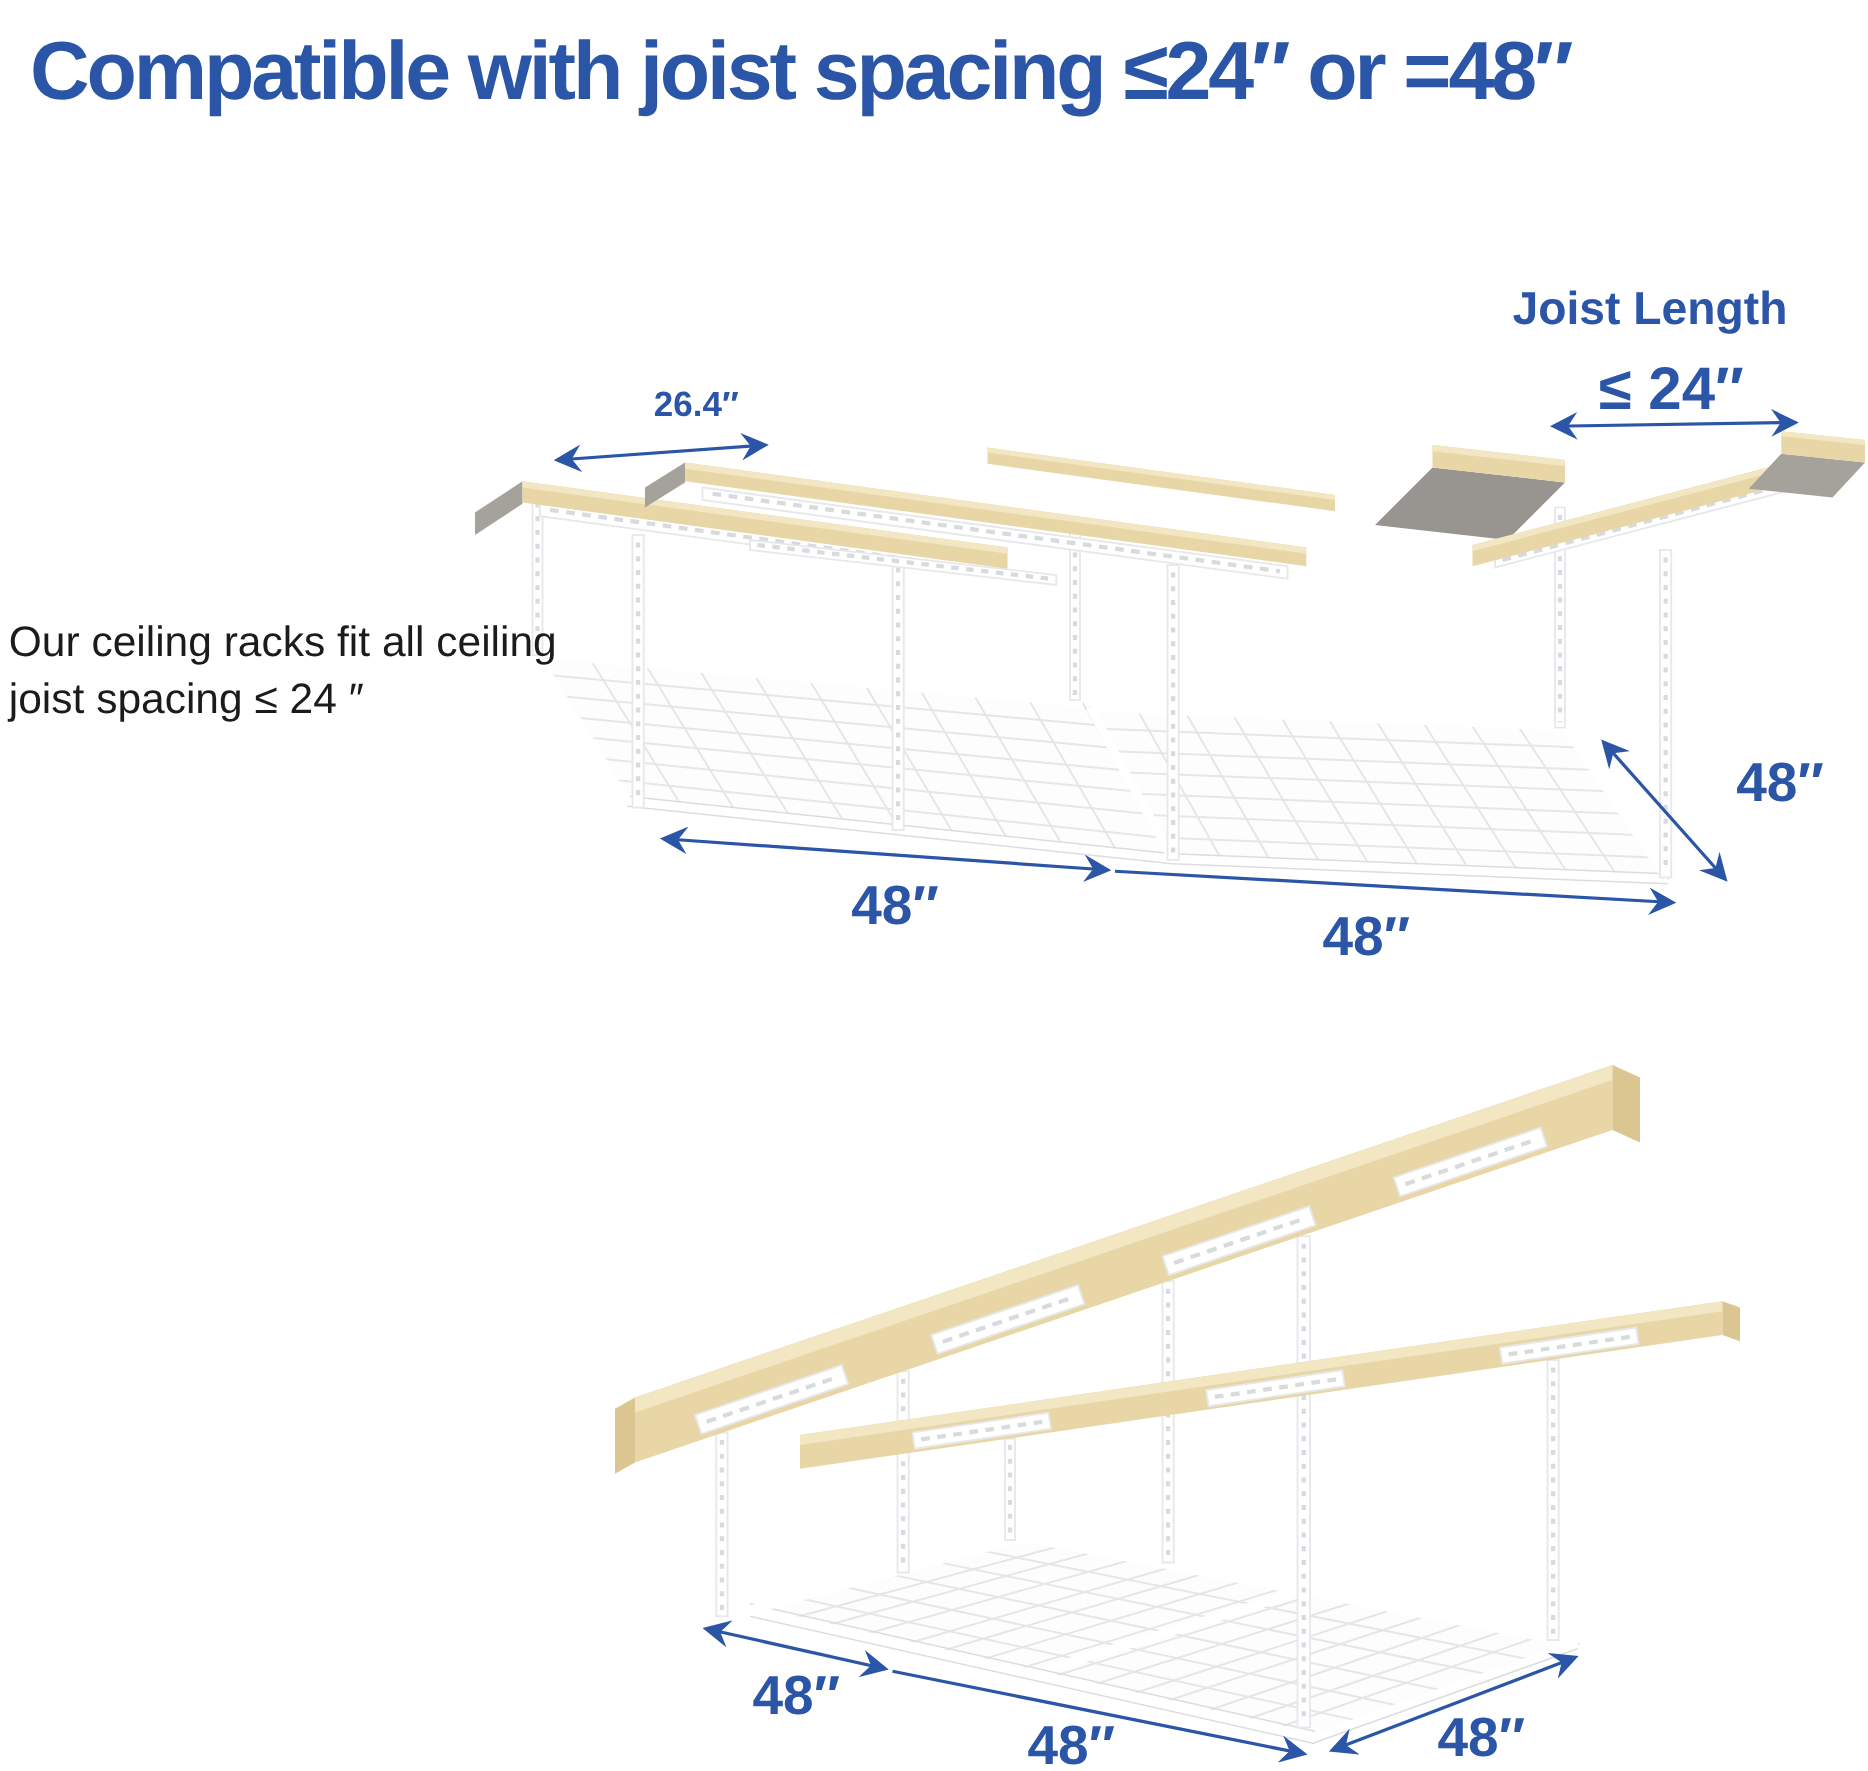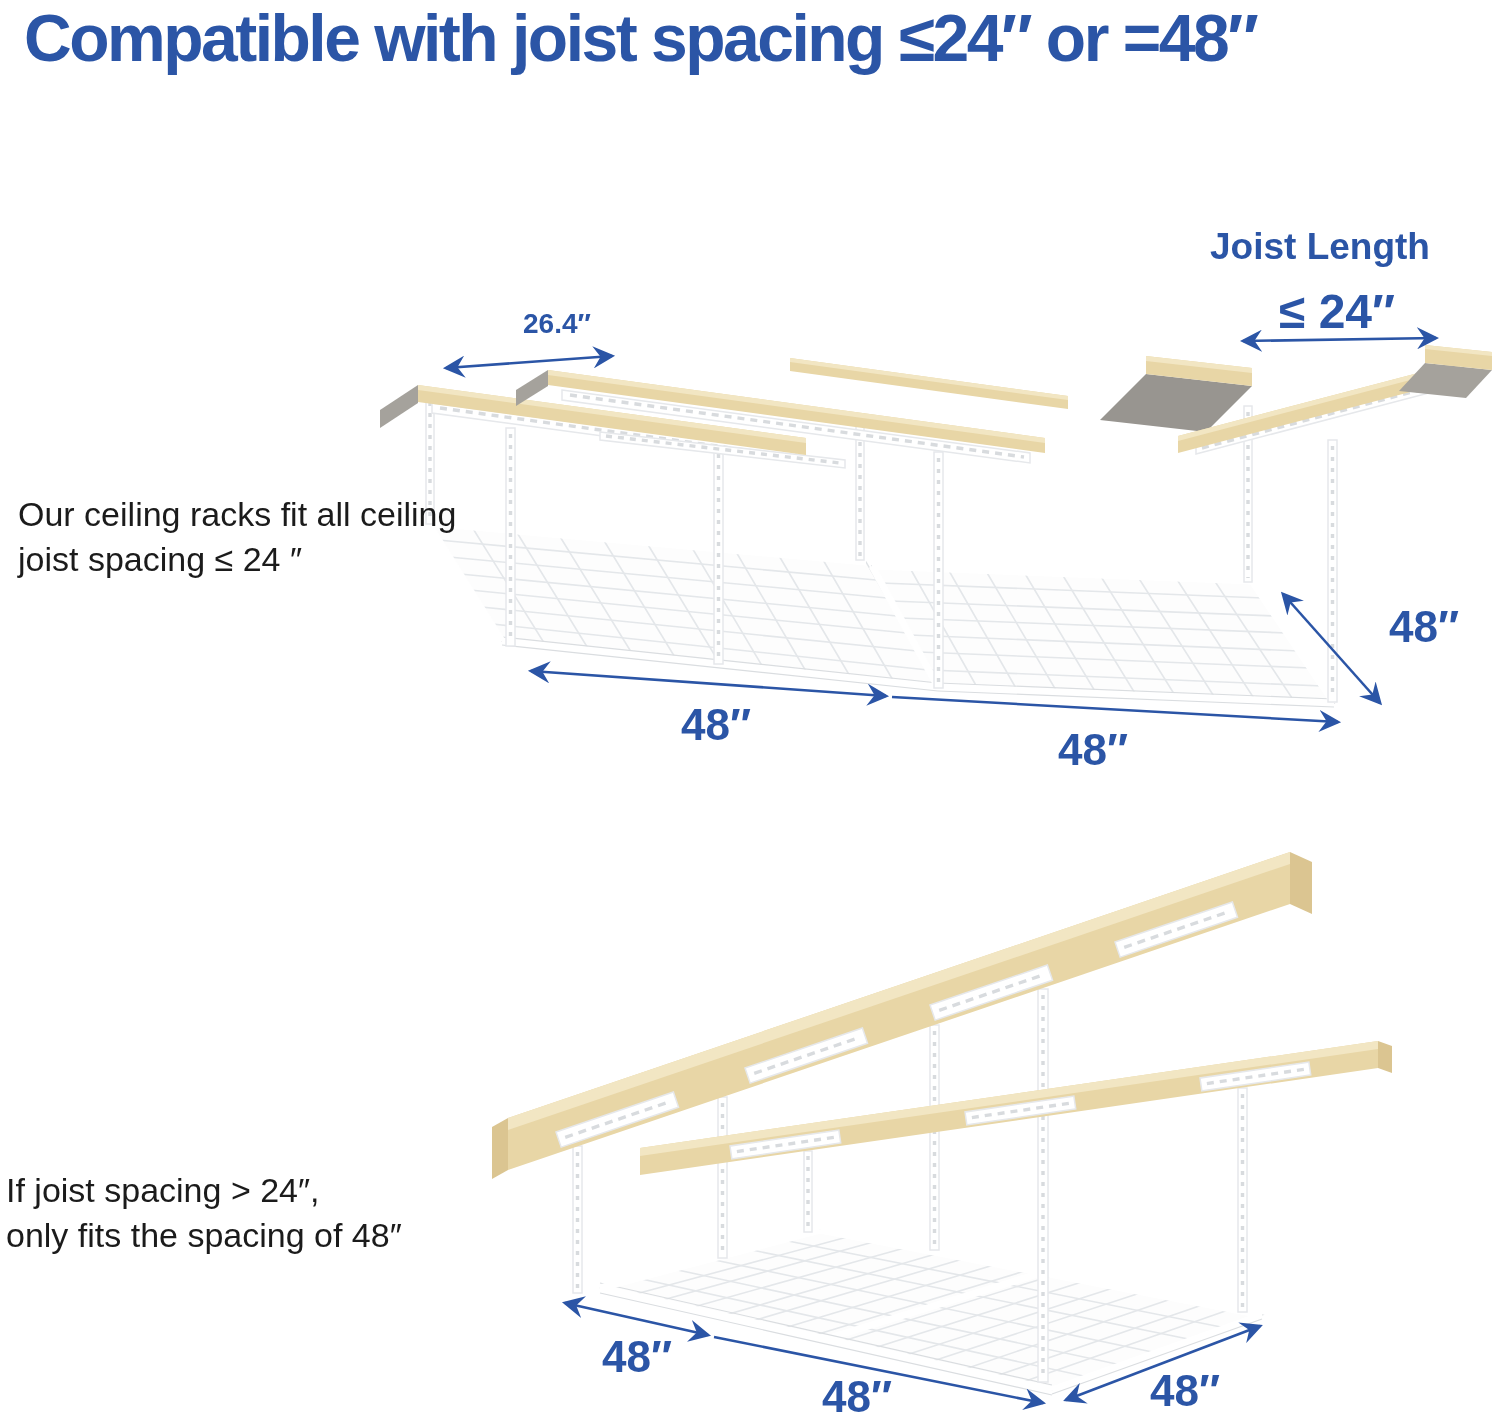--- a/index.html
+++ b/index.html
@@ -1,21 +1,21 @@
 <!DOCTYPE html>
 <html><head>
 <meta charset="utf-8">
 <style>
   html,body{margin:0;padding:0;background:#ffffff;}
   #canvas{
     position:relative;width:1494px;height:1417px;background:#ffffff;overflow:hidden;
     font-family:"Liberation Sans",sans-serif;
   }
   .title{
-    position:absolute;left:24px;top:0;width:1460px;
+    position:absolute;left:24px;top:18px;width:1460px;
     font-size:66px;font-weight:700;letter-spacing:-2.5px;color:#2b55a6;
     white-space:nowrap;
   }
   .lbl{
     position:absolute;color:#2b55a6;font-weight:700;white-space:nowrap;
     transform:translateX(-50%);
   }
   .lbl-head{font-size:37px;}
   .lbl-dim-big{font-size:28px;}
   .lbl-dim{font-size:44px;}
@@ -255,31 +255,27 @@
       </g>
     </g>
   </svg>
 
   <div class="title">Compatible with joist spacing ≤24″ or =48″</div>
 
   <div class="lbl lbl-dim-big" style="left:557px;top:308px;">26.4″</div>
   <div class="lbl lbl-head" style="left:1320px;top:226px;">Joist Length</div>
   <div class="lbl" style="left:1337px;top:284px;font-size:48px;">≤ 24″</div>
 
-  <div class="note" style="left:18px;top:492px;">
+  <div class="note" style="left:7px;top:492px;">
     <div>Our ceiling racks fit all ceiling</div>
     <div>joist spacing ≤ 24 ″</div>
   </div>
 
   <div class="lbl lbl-dim" style="left:716px;top:700px;">48″</div>
   <div class="lbl lbl-dim" style="left:1093px;top:725px;">48″</div>
   <div class="lbl lbl-dim" style="left:1424px;top:602px;">48″</div>
 
-  <div class="note" style="left:6px;top:1168px;">
-    <div>If joist spacing &gt; 24″,</div>
-    <div>only fits the spacing of 48″</div>
-  </div>
 
   <div class="lbl lbl-dim" style="left:637px;top:1332px;">48″</div>
   <div class="lbl lbl-dim" style="left:857px;top:1372px;">48″</div>
   <div class="lbl lbl-dim" style="left:1185px;top:1366px;">48″</div>
 
 </div>
 
 </body></html>

